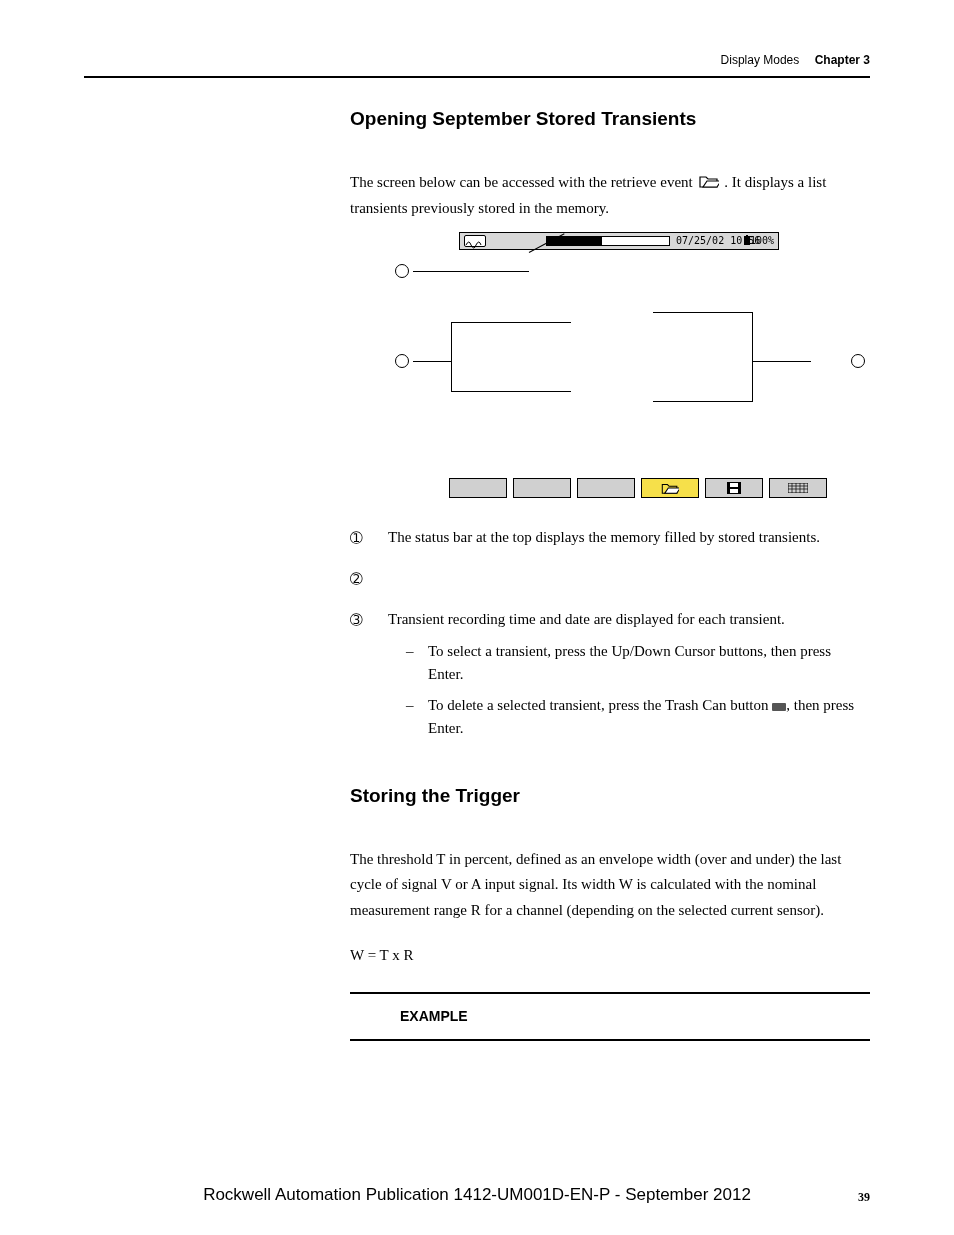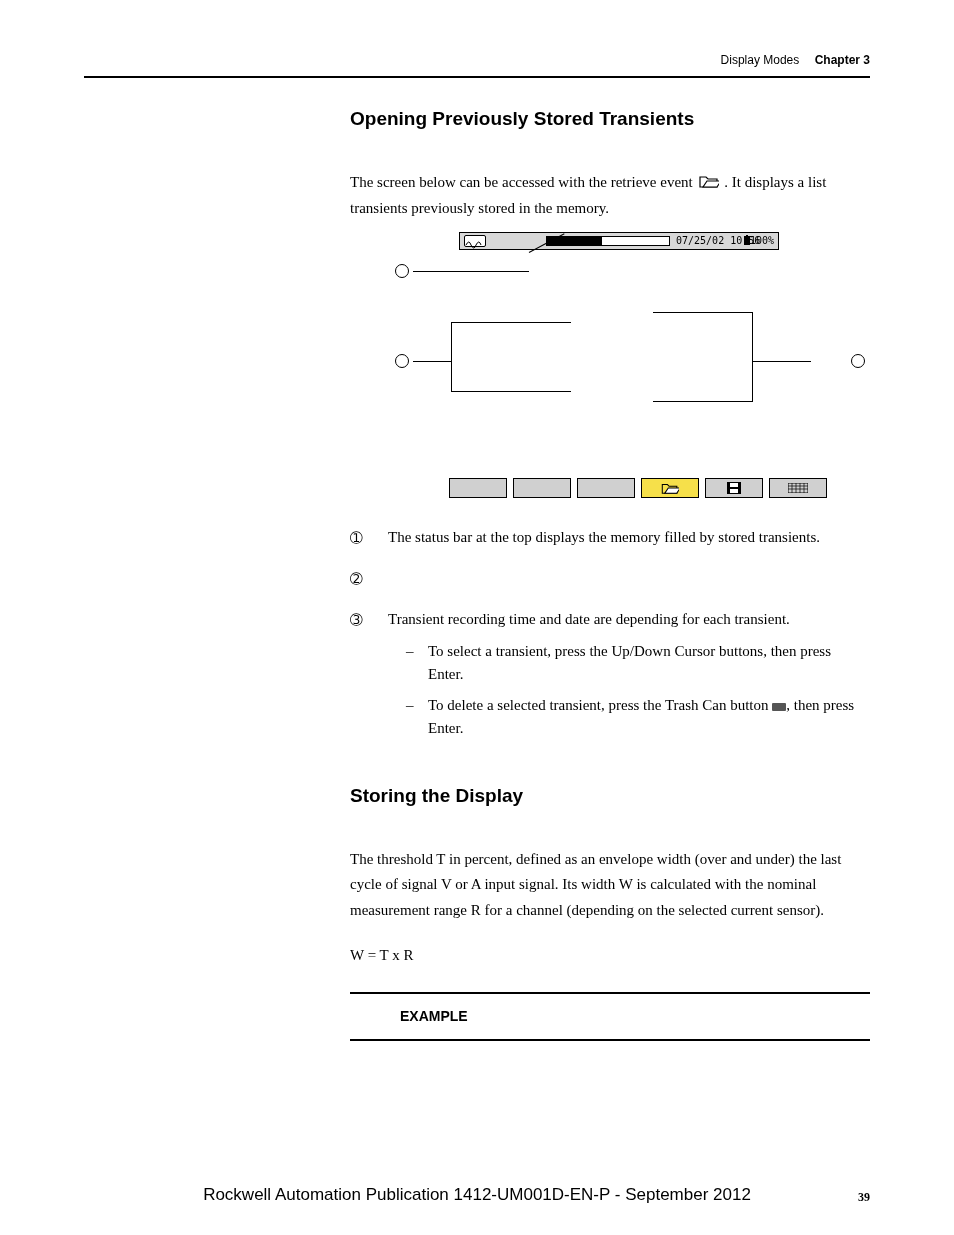--- a/index.html
+++ b/index.html
@@ -224,21 +224,21 @@
 <body>
 
 <div class="header-text">
   <span>Display Modes</span>
   <span class="chapter">Chapter 3</span>
 </div>
 <div class="header-line"></div>
 
 <div class="content">
 
-  <h2>Opening Previously Stored Transients</h2>
+  <h2>Opening September Stored Transients</h2>
 
   <p class="para">
     <span>The screen below can be accessed with the retrieve event </span>
     <span class="inline-icon">
       <svg width="20" height="14" viewBox="0 0 20 14">
         <path d="M1 3 h6 l2 2 h9 v8 h-17 z" fill="none" stroke="#000" stroke-width="1.2"></path>
         <path d="M4 13 l4 -6 h14 l-4 6 z" fill="#fff" stroke="#000" stroke-width="1.2"></path>
       </svg>
     </span>
     <span> . It displays a list transients previously stored in the memory.</span>
@@ -308,37 +308,37 @@
     <div class="numitem">
       <span class="circnum">➀</span>
       <span>The status bar at the top displays the memory filled by stored transients.</span>
     </div>
     <div class="numitem">
       <span class="circnum">➁</span>
     </div>
     <div class="numitem" style="margin-bottom:6px">
       <span class="circnum">➂</span>
       <div style="flex:1">
-        <span>Transient recording time and date are depending for each transient.</span>
+        <span>Transient recording time and date are displayed for each transient.</span>
         <div class="subitem">
           <span class="dash">–</span>
           <span>To select a transient, press the Up/Down Cursor buttons, then press Enter.</span>
         </div>
         <div class="subitem">
           <span class="dash">–</span>
           <span>
             <span>To delete a selected transient, press the Trash Can button </span><span class="trash-mini"></span><span>, then press Enter.</span>
           </span>
         </div>
       </div>
     </div>
   </div>
 
   <div class="sec2">
-    <h2>Storing the Display</h2>
+    <h2>Storing the Trigger</h2>
     <p class="para" style="margin-top:28px">The threshold T in percent, defined as an envelope width (over and under) the last cycle of signal V or A input signal. Its width W is calculated with the nominal measurement range R for a channel (depending on the selected current sensor).</p>
     <p class="formula">W = T x R</p>
     <div class="example-box">
       <div class="example-label">EXAMPLE</div>
     </div>
   </div>
 
 </div>
 
 <div class="footer">Rockwell Automation Publication 1412-UM001D-EN-P - September 2012</div>

